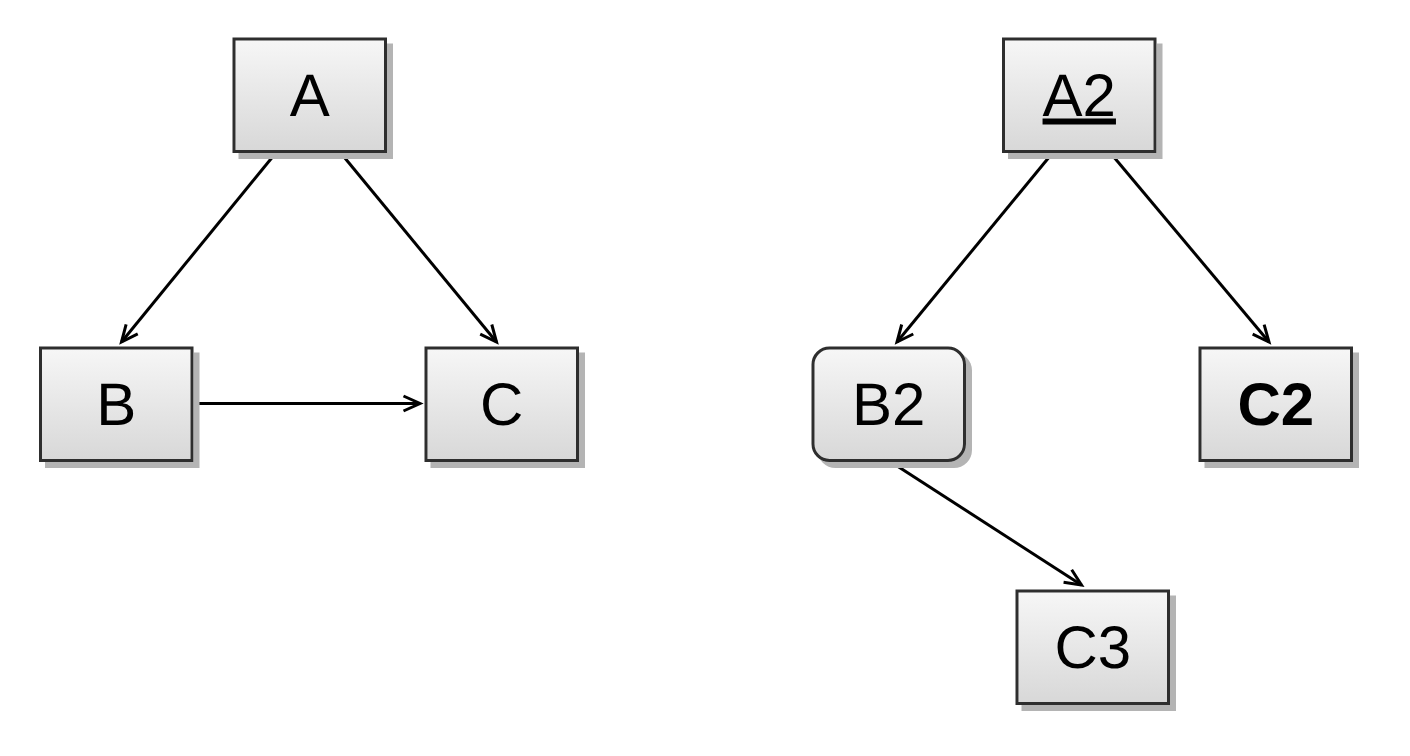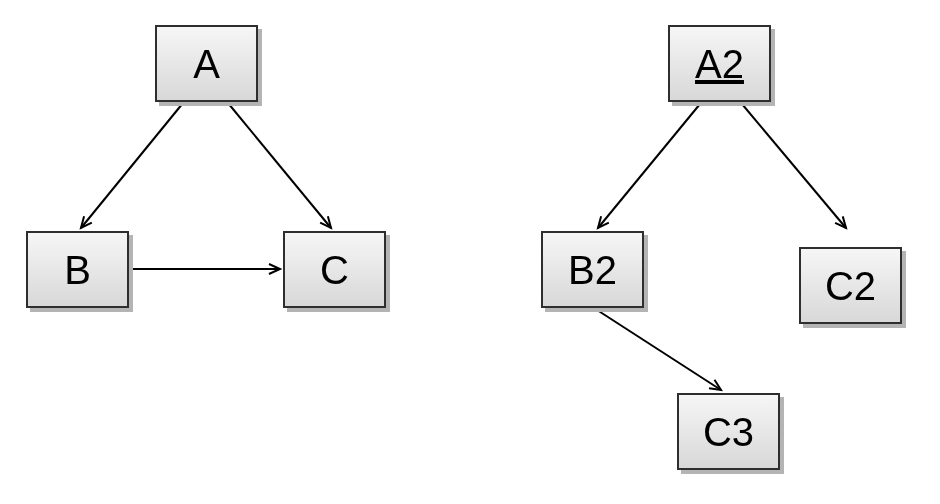--- a/index.html
+++ b/index.html
@@ -41,22 +41,22 @@
     font-size: 40px;
     line-height: 1;
     color: var(--label-color);
     user-select: none;
   }
   
   .node-a  { left: 155px; top: 25px;  }
   .node-b  { left: 26px;  top: 231px; }
   .node-c  { left: 283px; top: 231px; }
   .node-a2 { left: 668px; top: 25px; text-decoration: underline;  }
-  .node-b2 { left: 541px; top: 231px; }
-  .node-c2 { left: 799px; top: 247px; }
+  .node-b2 { left: 541px; top: 231px; border-radius: 12px; }
+  .node-c2 { left: 799px; top: 231px; font-weight: bold; }
   .node-c3 { left: 677px; top: 393px; }
   .edge { stroke: var(--arrow-color); stroke-width: 2; }
   .arrowhead-path { fill: none; stroke: var(--arrow-color); stroke-width: 2; }
 </style>
 </head>
 <body>
 
 <div class="canvas">
 
   <svg class="edges-layer" viewBox="0 0 940 504">

